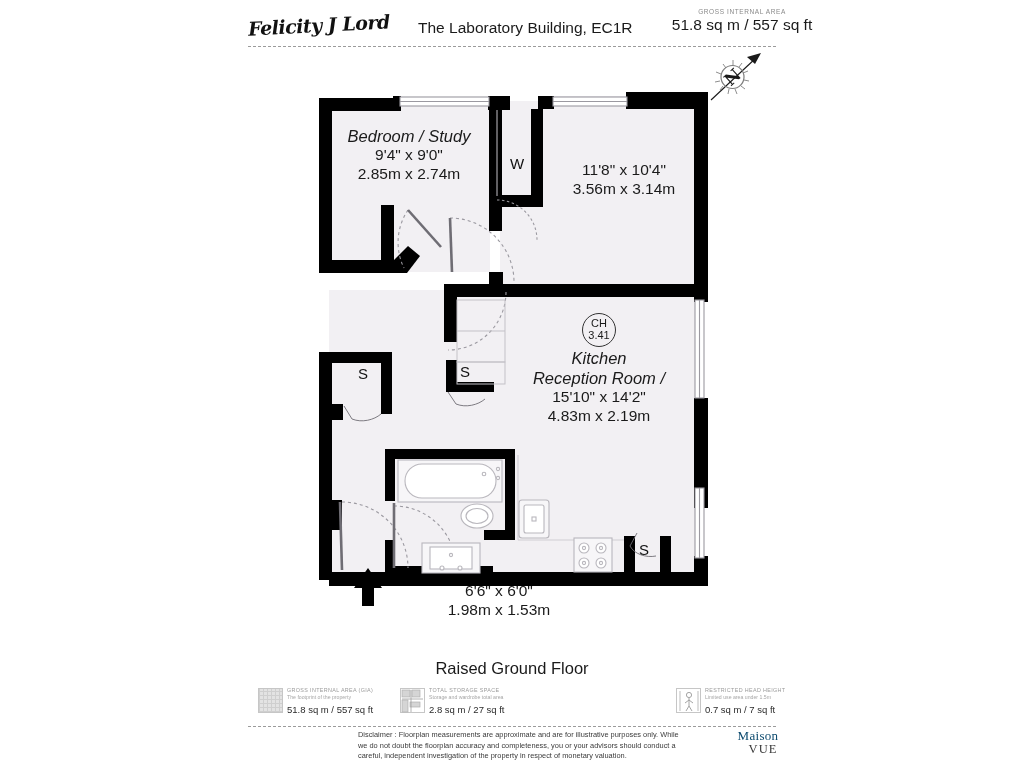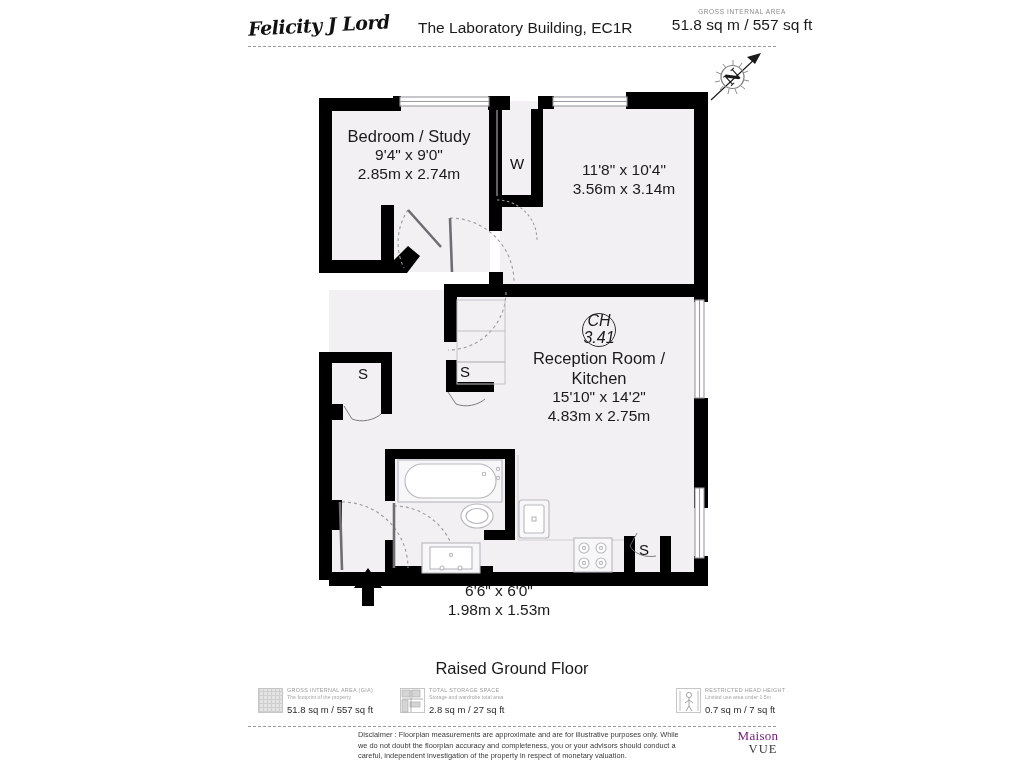--- a/index.html
+++ b/index.html
@@ -43,36 +43,36 @@
   #compass { position:absolute; left:703px; top:50px; width:64px; height:56px; }
 
   
   #plan { position:absolute; left:0; top:0; width:1024px; height:768px; }
 
   
   .room-label {
     position:absolute; text-align:center; line-height:1.22;
     color:#1a1a1a; white-space:nowrap;
   }
-  .room-label .rl-name { font-size:16.5px; }
+  .room-label .rl-name { font-size:16.5px;font-style:italic; }
   .room-label .rl-dim  { font-size:15.5px; }
   .tag-letter {
     position:absolute; font-size:15px; color:#111; text-align:center;
   }
   #floor-title {
     position:absolute; left:0; top:649px; width:1024px; text-align:center;
     font-size:16.5px; color:#1a1a1a;margin-top:10px;
   }
   #ch-badge {
     position:absolute; left:582px; top:313px;
     width:34px; height:34px; border:1.3px solid #333; border-radius:50%;
     display:flex; flex-direction:column; align-items:center; justify-content:center;
     line-height:1.05; background:transparent;
   }
-  #ch-badge span { font-size:16px; color:#1a1a1a;font-style:italic; }
+  #ch-badge span { font-size:11px; color:#1a1a1a; }
 
   
   #footer { position:absolute; left:0; top:686px; width:1024px; }
   #legend-row { position:absolute; left:258px; top:0; width:520px; height:36px; }
   .legend-item { position:absolute; top:0; display:flex; align-items:flex-start; }
   .legend-swatch {
     width:25px; height:25px; margin-right:4px; margin-top:2px; flex:none;
     border:0.6px solid #c6c6c6; background:#ffffff;
   }
   .sw-gia {
@@ -101,21 +101,21 @@
   #footer-rule {
     position:absolute; left:248px; top:40px; width:528px; height:0;
     border-top:1px dashed #9b9b9b;
   }
   #disclaimer {
     position:absolute; left:358px; top:44px; width:330px;
     font-size:7.4px; line-height:1.45; color:#3a3a3a;
   }
   #brand { position:absolute; left:712px; top:43px; width:92px; text-align:center; }
   #brand .b1 {
-    font-family:"Liberation Serif", serif; font-size:13px; color:#701a75;
+    font-family:"Liberation Serif", serif; font-size:13px; color:#0c4a6e;
     letter-spacing:0.3px; line-height:1.08;
   }
   #brand .b2 {
     font-family:"Liberation Serif", serif; font-size:12.5px; color:#3a3a3a;
     letter-spacing:1.1px; line-height:1.08; padding-left:10px;
   }
 </style>
 </head>
 <body>
 
@@ -321,24 +321,24 @@
   <div class="rl-dim">9'4" x 9'0"</div>
   <div class="rl-dim">2.85m x 2.74m</div>
 </div>
 
 <div class="room-label" style="left:544px; top:161px; width:160px;">
   <div class="rl-dim">11'8" x 10'4"</div>
   <div class="rl-dim">3.56m x 3.14m</div>
 </div>
 
 <div class="room-label" style="left:514px; top:348px; width:170px;">
+  <div class="rl-name">Kitchen</div>
   <div class="rl-name">Reception Room /</div>
-  <div class="rl-name">Kitchen</div>
   <div class="rl-dim">15'10" x 14'2"</div>
-  <div class="rl-dim">4.83m x 2.75m</div>
+  <div class="rl-dim">4.83m x 2.19m</div>
 </div>
 
 <div class="room-label" style="left:389px; top:582px; width:220px;">
   <div class="rl-dim">6'6" x 6'0"</div>
   <div class="rl-dim">1.98m x 1.53m</div>
 </div>
 
 <div class="tag-letter" style="left:508px; top:155px; width:18px;">W</div>
 <div class="tag-letter" style="left:354px; top:365px; width:18px;">S</div>
 <div class="tag-letter" style="left:456px; top:363px; width:18px;">S</div>

